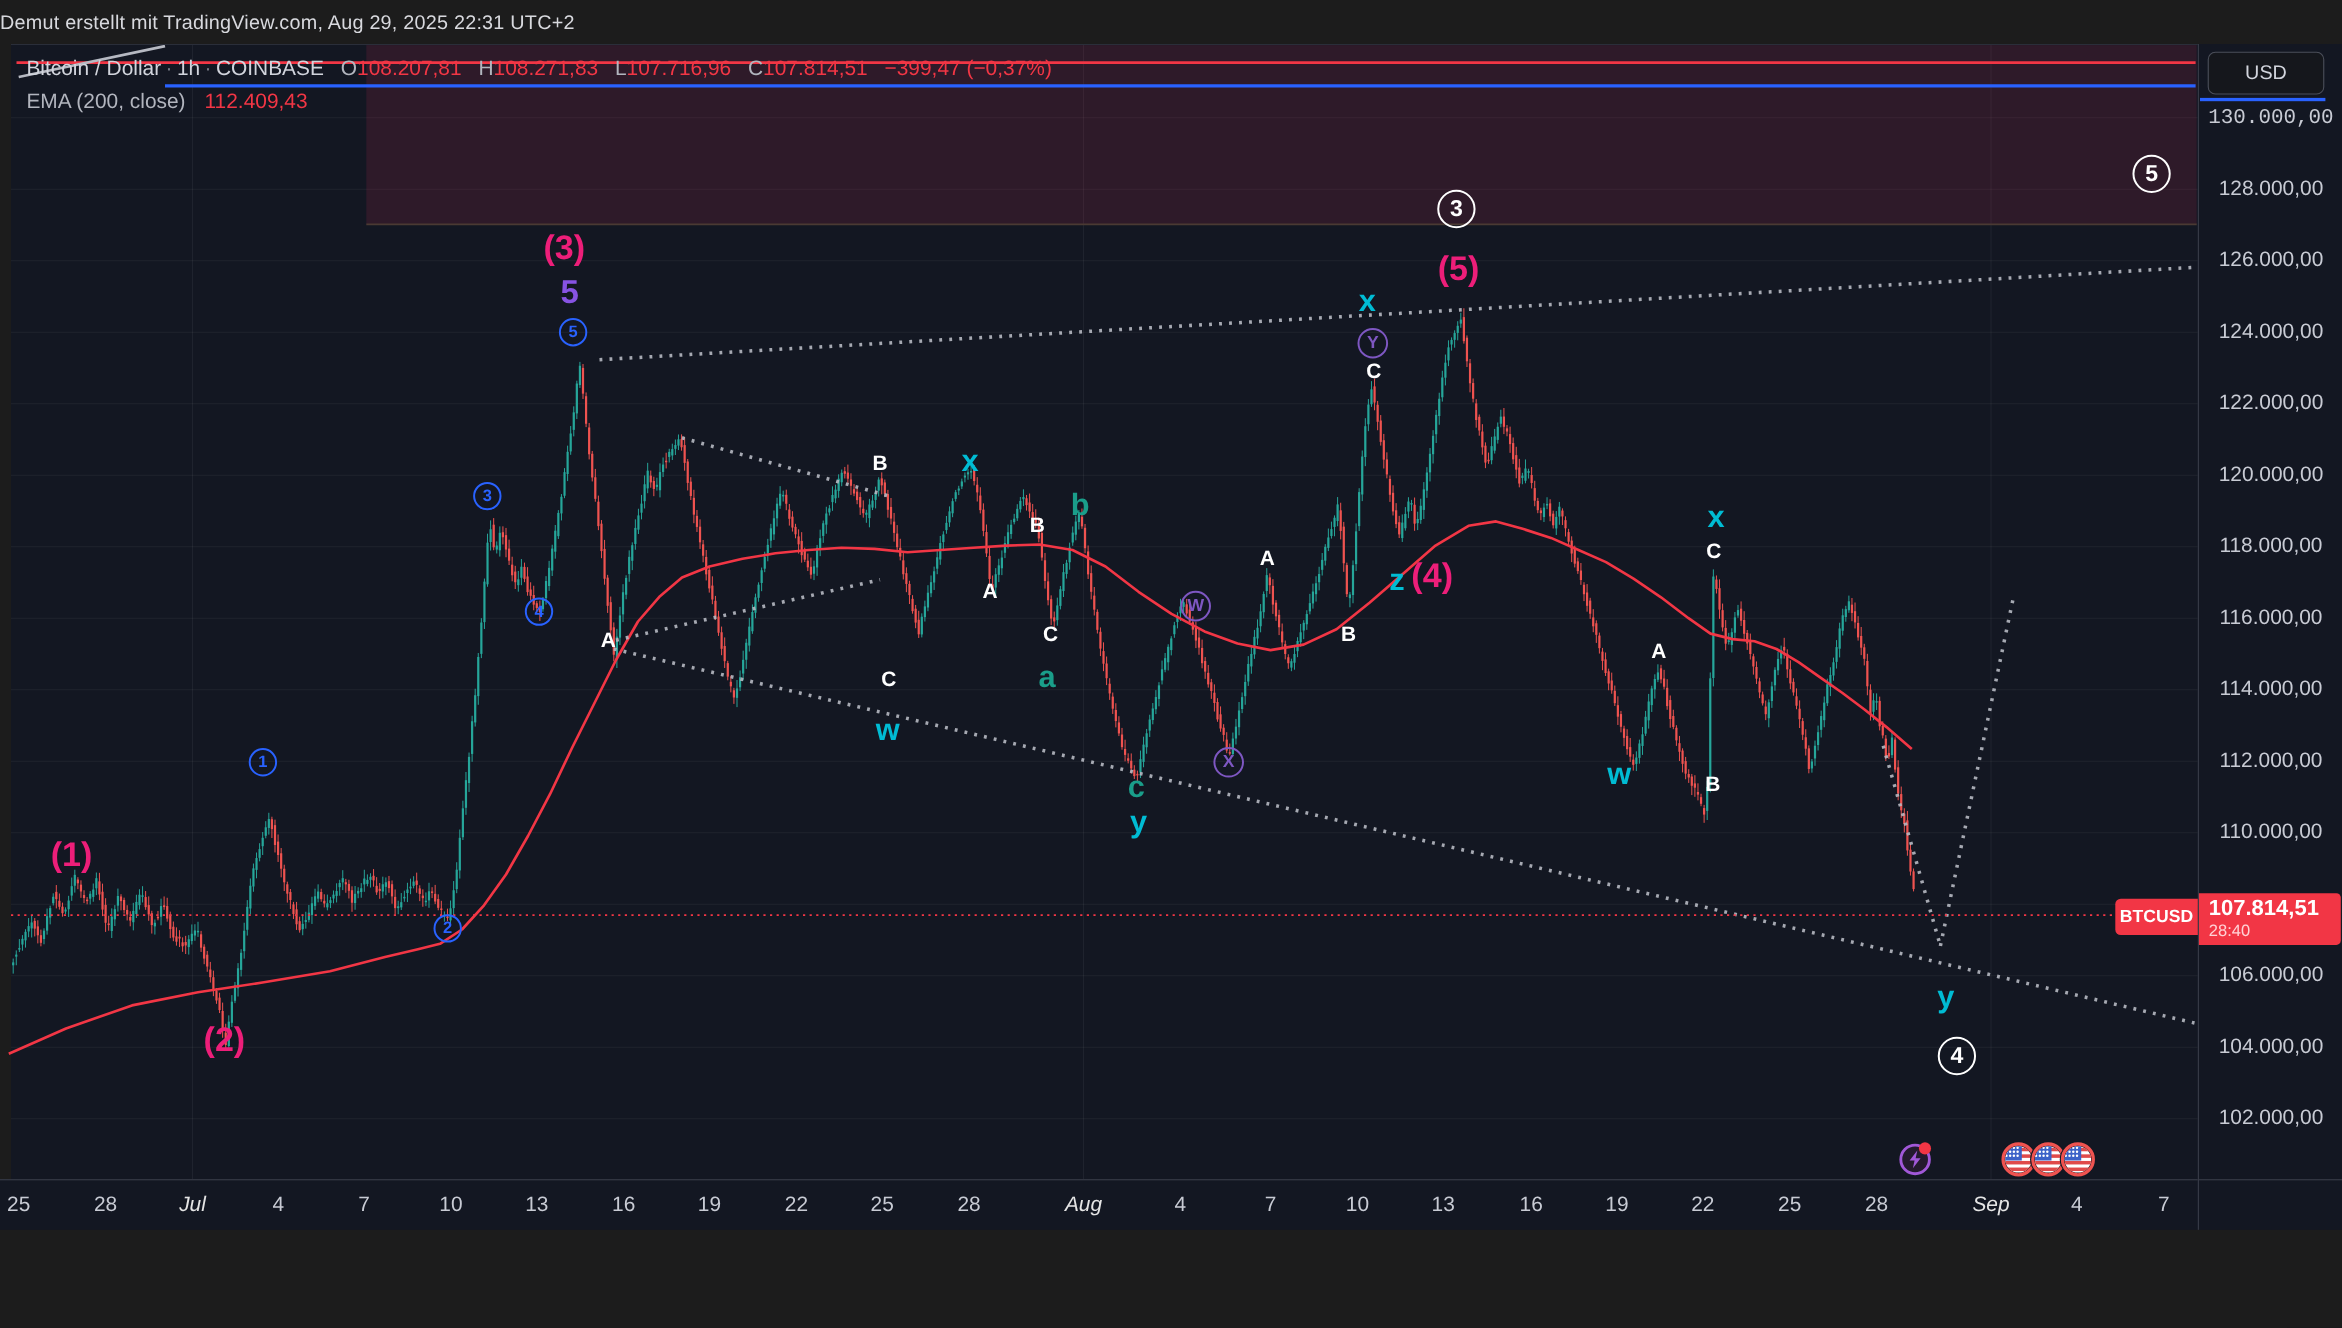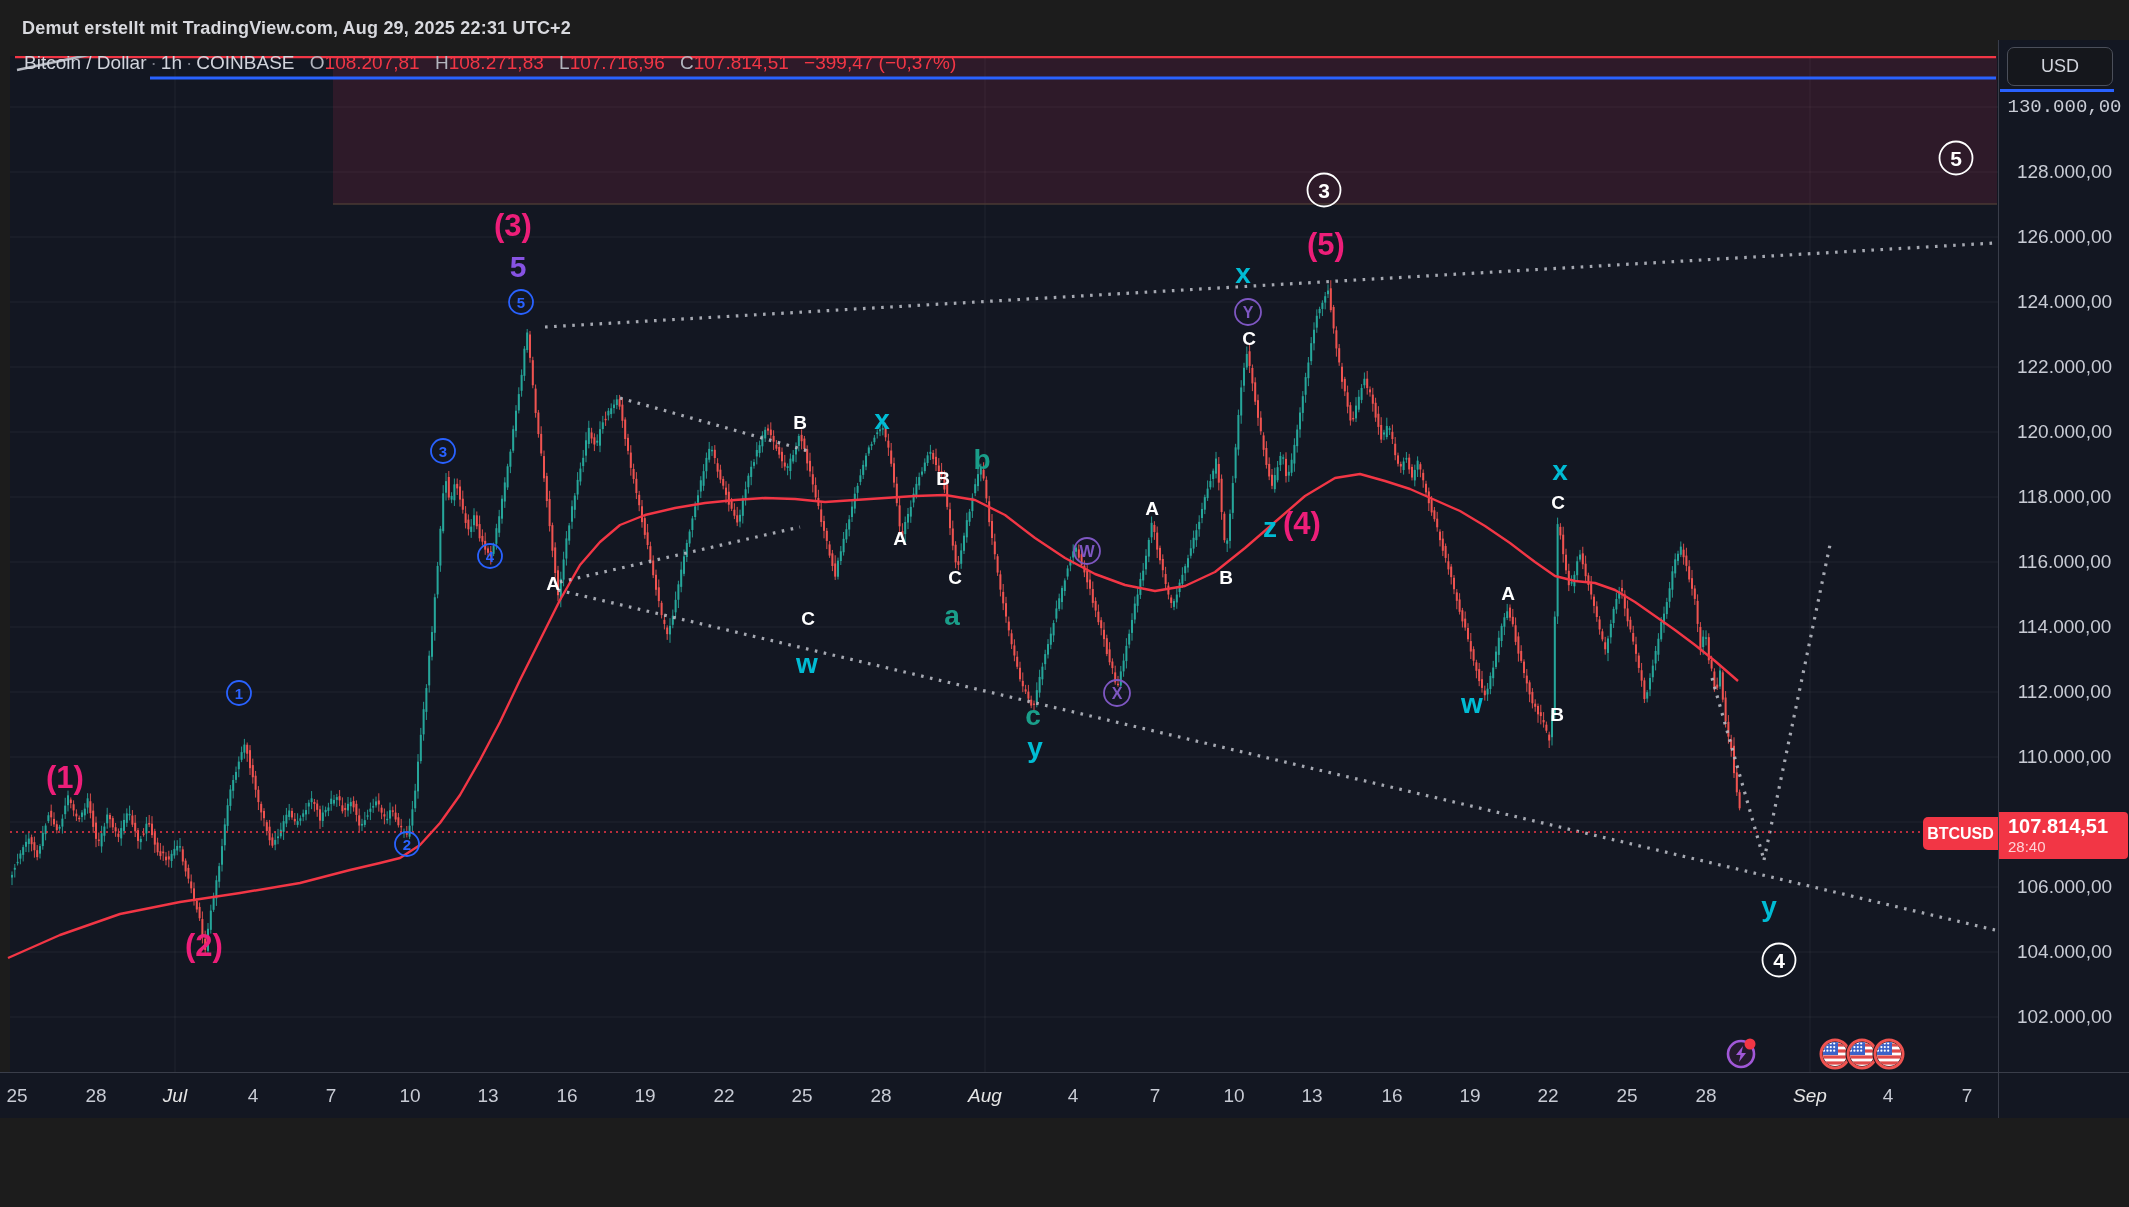--- a/index.html
+++ b/index.html
@@ -1,22 +1,22 @@
 <!DOCTYPE html>
 <html><head>
 <meta charset="utf-8">
 <style>
   html,body{margin:0;padding:0;background:#1c1c1c;width:2129px;height:1207px;overflow:hidden;
     font-family:"Liberation Sans",sans-serif;-webkit-font-smoothing:antialiased;}
   #stage{position:absolute;left:0;top:0;width:2129px;height:1207px;background:#1c1c1c;}
   #chart-canvas{position:absolute;left:0;top:0;}
   .abs{position:absolute;}
   
-  #top-bar{left:0;top:0;width:2129px;height:56px;background:#1c1c1c;color:#d8d9de;
-    font-size:18px;display:flex;align-items:center;padding-left:22px;box-sizing:border-box;letter-spacing:.2px;font-weight:bold;}
+  #top-bar{left:0;top:0;width:2129px;height:40px;background:#1c1c1c;color:#d8d9de;
+    font-size:18px;display:flex;align-items:center;box-sizing:border-box;letter-spacing:.2px;}
   
   #legend{left:24px;top:48px;color:#d1d4dc;font-size:19px;line-height:30px;z-index:6;}
   .leg-row{white-space:nowrap;}
   .leg-sep{color:#787b86;margin:0 4px;}
   .ohlc-prefix{color:#b2b5be;margin-left:10px;}
   .ohlc-val{color:#f23645;}
   .leg-change{color:#f23645;margin-left:10px;}
   .ema-label{color:#b2b5be;}
   .ema-val{color:#f23645;margin-left:12px;}
   
@@ -1491,20 +1491,24 @@
 
   <div id="legend" class="abs">
     <div class="leg-row">
       <span>Bitcoin / Dollar</span><span class="leg-sep">·</span><span>1h</span><span class="leg-sep">·</span><span>COINBASE</span>
       <span class="ohlc-prefix">O</span><span class="ohlc-val">108.207,81</span>
       <span class="ohlc-prefix">H</span><span class="ohlc-val">108.271,83</span>
       <span class="ohlc-prefix">L</span><span class="ohlc-val">107.716,96</span>
       <span class="ohlc-prefix">C</span><span class="ohlc-val">107.814,51</span>
       <span class="leg-change">−399,47 (−0,37%)</span>
     </div>
+    <div class="leg-row">
+      <span class="ema-label">EMA (200, close)</span>
+      <span class="ema-val">112.409,43</span>
+    </div>
   </div>
 
   <div id="price-axis" class="abs">
     <div id="usd-button">USD</div>
     <div id="usd-underline"></div>
   <div class="p-tick" style="top: 56px; font-family: Liberation Mono, monospace;">130.000,00</div>
       <div class="p-tick" style="top: 121px;">128.000,00</div>
       <div class="p-tick" style="top: 186px;">126.000,00</div>
       <div class="p-tick" style="top: 251px;">124.000,00</div>
       <div class="p-tick" style="top: 316px;">122.000,00</div>

